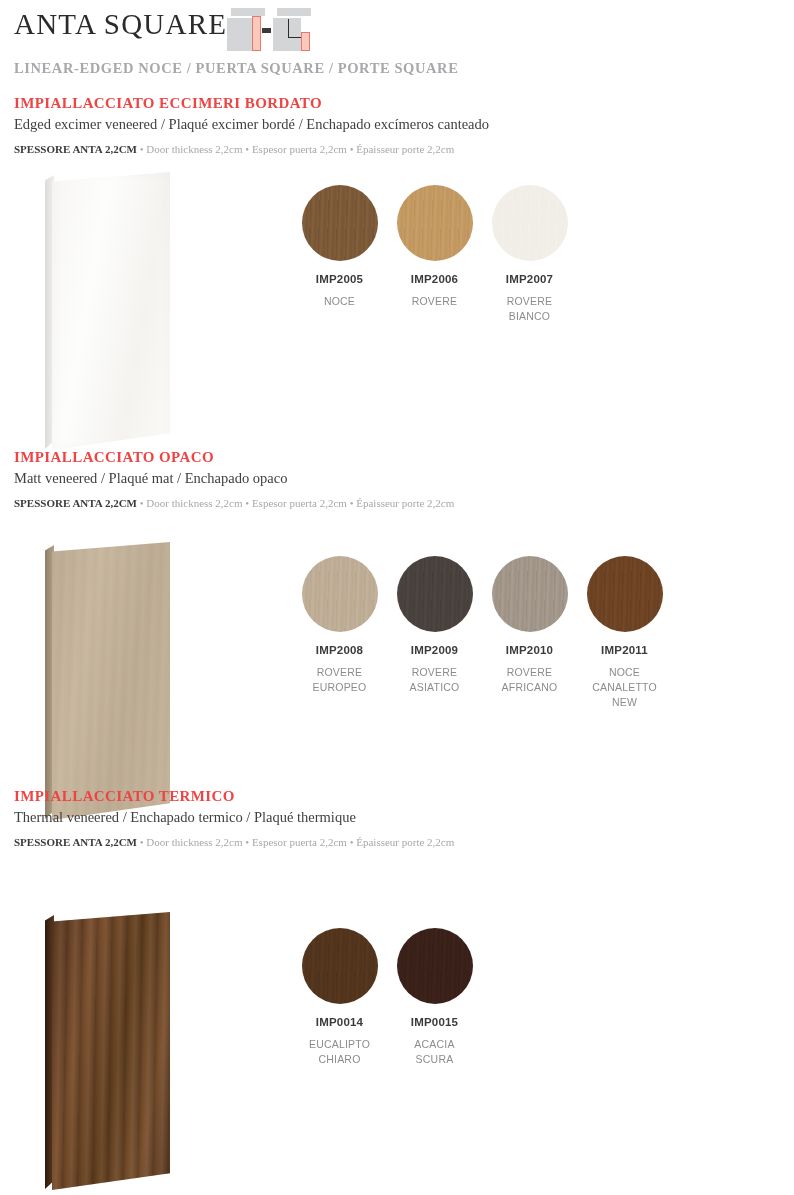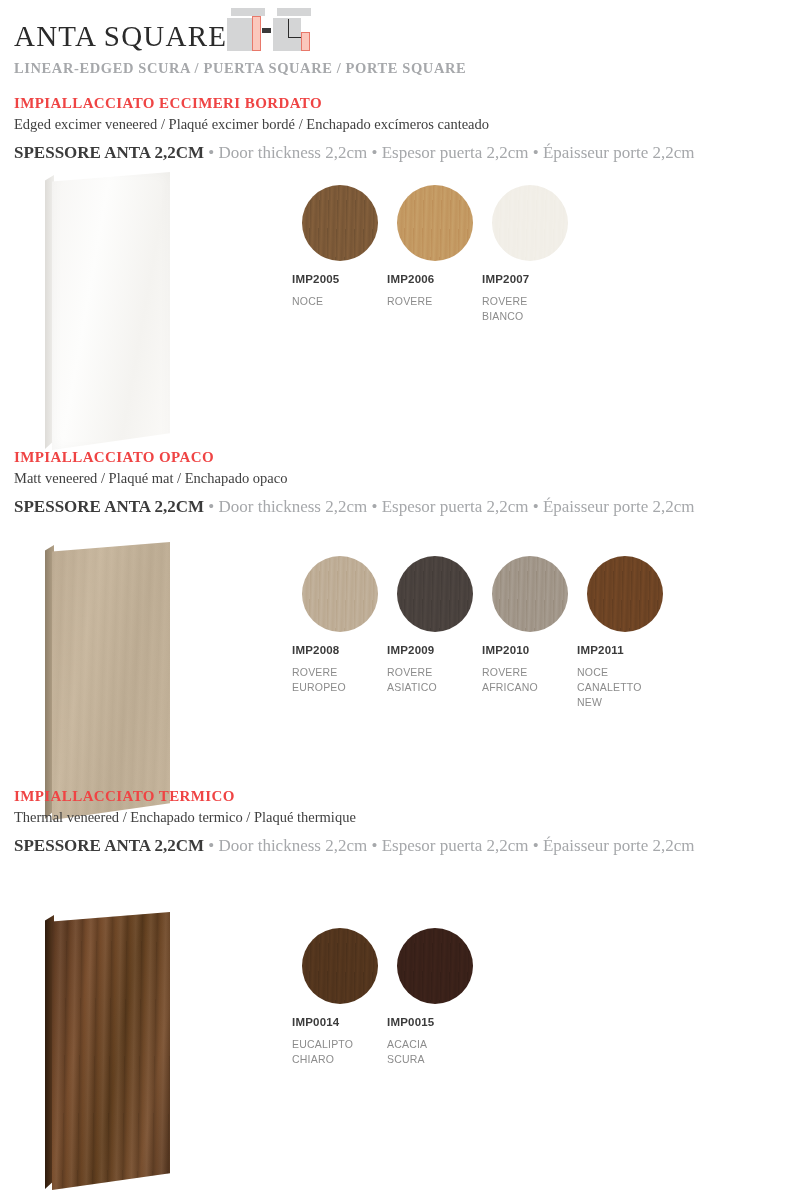--- a/index.html
+++ b/index.html
@@ -18,21 +18,21 @@
 
   
   .page-header {
     position: absolute;
     left: 14px;
     top: 10px;
     width: 760px;
   }
   .title-row {
     display: flex;
-    align-items: flex-end;
+    align-items: flex-start;
   }
   .page-title {
     font-family: "Liberation Serif", serif;
     font-size: 29px;
     letter-spacing: 1.2px;
     color: #2b2b2b;
     font-weight: 400;
     line-height: 1;
     white-space: nowrap;
   }
@@ -114,21 +114,21 @@
     margin: 0 0 4px 0;
   }
   .sec-sub {
     font-family: "Liberation Serif", serif;
     font-size: 14.5px;
     color: #404040;
     margin: 0 0 10px 0;
   }
   .sec-spec {
     font-family: "Liberation Serif", serif;
-    font-size: 17px;
+    font-size: 11px;
     color: #a6a8ab;
     margin: 0;
   }
   .sec-spec b {
     color: #3b3b3b;
     font-weight: bold;
   }
 
   
   .door-wrap {
@@ -192,20 +192,21 @@
     background: linear-gradient(90deg, #2e1b0d, #5a3a20);
   }
 
   
   .swatches {
     position: absolute;
     display: flex;
   }
   .swatch-item {
     width: 95px;
+    text-align: center;
   }
   .swatch-disc {
     width: 76px;
     height: 76px;
     border-radius: 50%;
     margin: 0 auto;
     position: relative;
     overflow: hidden;
   }
   .swatch-disc::after {
@@ -249,21 +250,21 @@
         <div class="pi-handle"></div>
       </div>
       <div class="profile-icon">
         <div class="pi-topbar"></div>
         <div class="pi-body"></div>
         <div class="pi-line"></div>
         <div class="pi-door b"></div>
       </div>
     </div>
   </div>
-  <div class="page-subtitle">LINEAR-EDGED SCURA / PUERTA SQUARE / PORTE SQUARE</div>
+  <div class="page-subtitle">LINEAR-EDGED NOCE / PUERTA SQUARE / PORTE SQUARE</div>
 </div>
 
 <div class="section" style="top:95px;">
   <div class="section-head">
     <div class="sec-title">IMPIALLACCIATO ECCIMERI BORDATO</div>
     <div class="sec-sub">Edged excimer veneered  / Plaqué excimer bordé  / Enchapado excímeros canteado</div>
     <div class="sec-spec">
       <b>SPESSORE ANTA 2,2CM</b>
       <span>• Door thickness 2,2cm • Espesor puerta 2,2cm • Épaisseur porte 2,2cm</span>
     </div>

